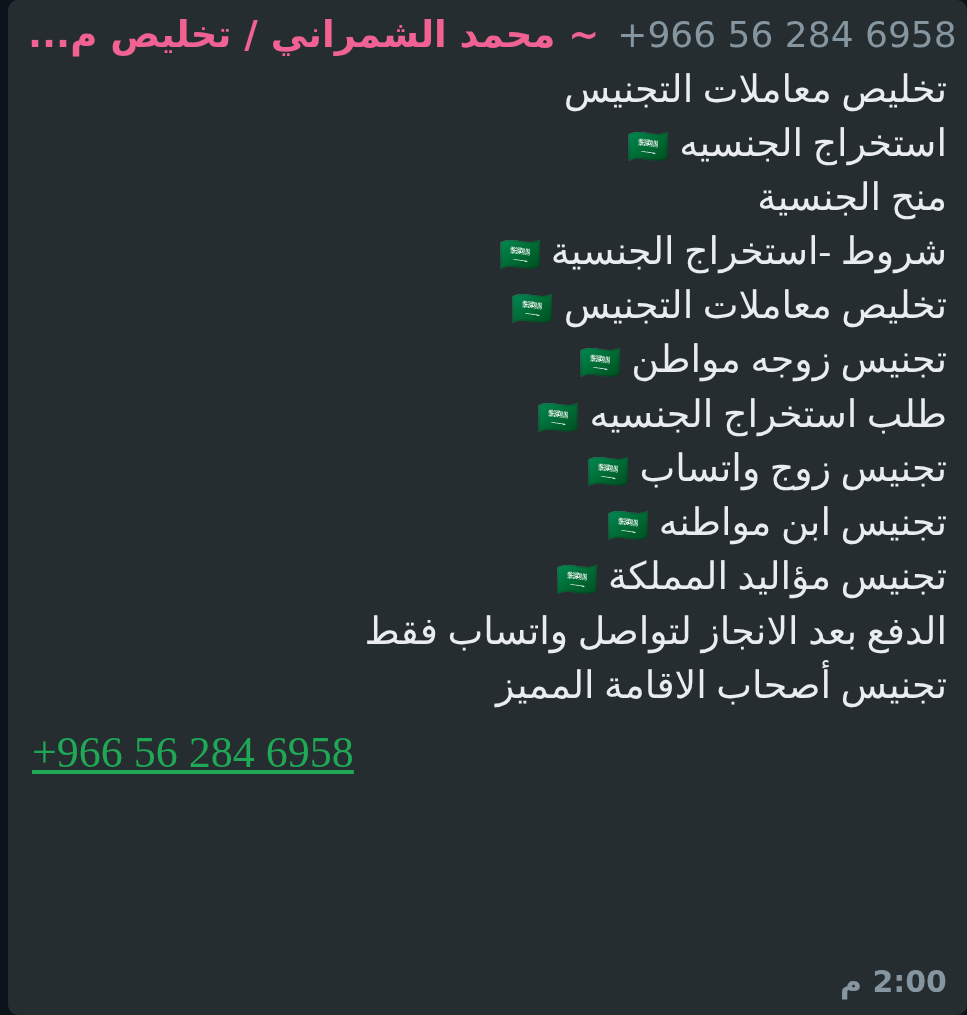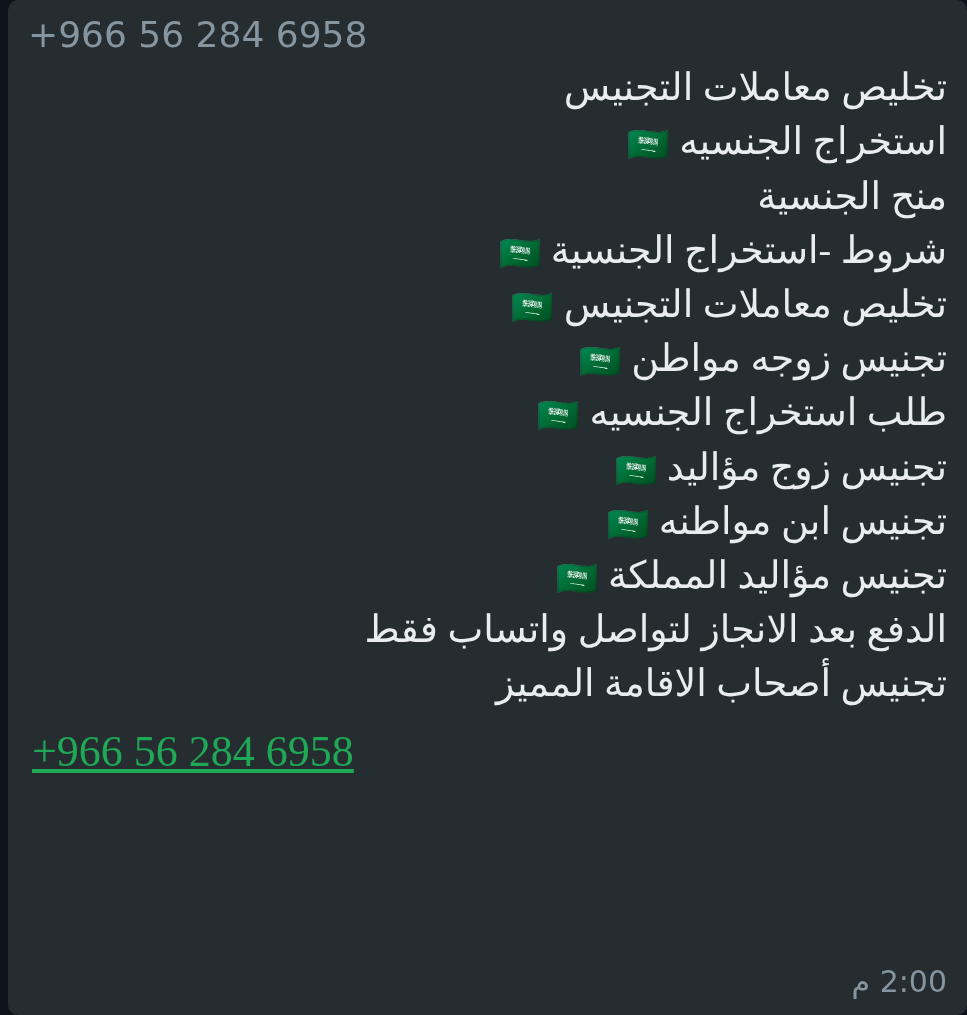--- a/index.html
+++ b/index.html
@@ -104,38 +104,40 @@
     padding-left: 4px;
   }
 
   .meta-row {
     margin-top: auto;
     display: flex;
     flex-direction: row;
     align-items: center;
     justify-content: flex-start;
     padding-bottom: 6px;
+    font-weight: bold;
   }
 
   .timestamp {
     color: #8696a0;
     font-size: 30px;
     direction: rtl;
     white-space: nowrap;
     letter-spacing: 0.5px;
   }
 </style>
 </head>
 <body>
 
 <div class="screen">
 
   <div class="bubble">
 
     <div class="bubble-header">
+      <span class="contact-name">~ محمد الشمراني / تخليص م...</span>
       <span class="contact-number">+966 56 284 6958</span>
     </div>
 
     <div class="msg-body">
       <span class="msg-line">
         <span>تخليص معاملات التجنيس</span>
       </span>
       <span class="msg-line">
         <span>استخراج الجنسيه</span>
         <span class="flag">🇸🇦</span>
@@ -153,21 +155,21 @@
       </span>
       <span class="msg-line">
         <span>تجنيس زوجه مواطن</span>
         <span class="flag">🇸🇦</span>
       </span>
       <span class="msg-line">
         <span>طلب استخراج الجنسيه</span>
         <span class="flag">🇸🇦</span>
       </span>
       <span class="msg-line">
-        <span>تجنيس زوج مؤاليد</span>
+        <span>تجنيس زوج واتساب</span>
         <span class="flag">🇸🇦</span>
       </span>
       <span class="msg-line">
         <span>تجنيس ابن مواطنه</span>
         <span class="flag">🇸🇦</span>
       </span>
       <span class="msg-line">
         <span>تجنيس مؤاليد المملكة</span>
         <span class="flag">🇸🇦</span>
       </span>

